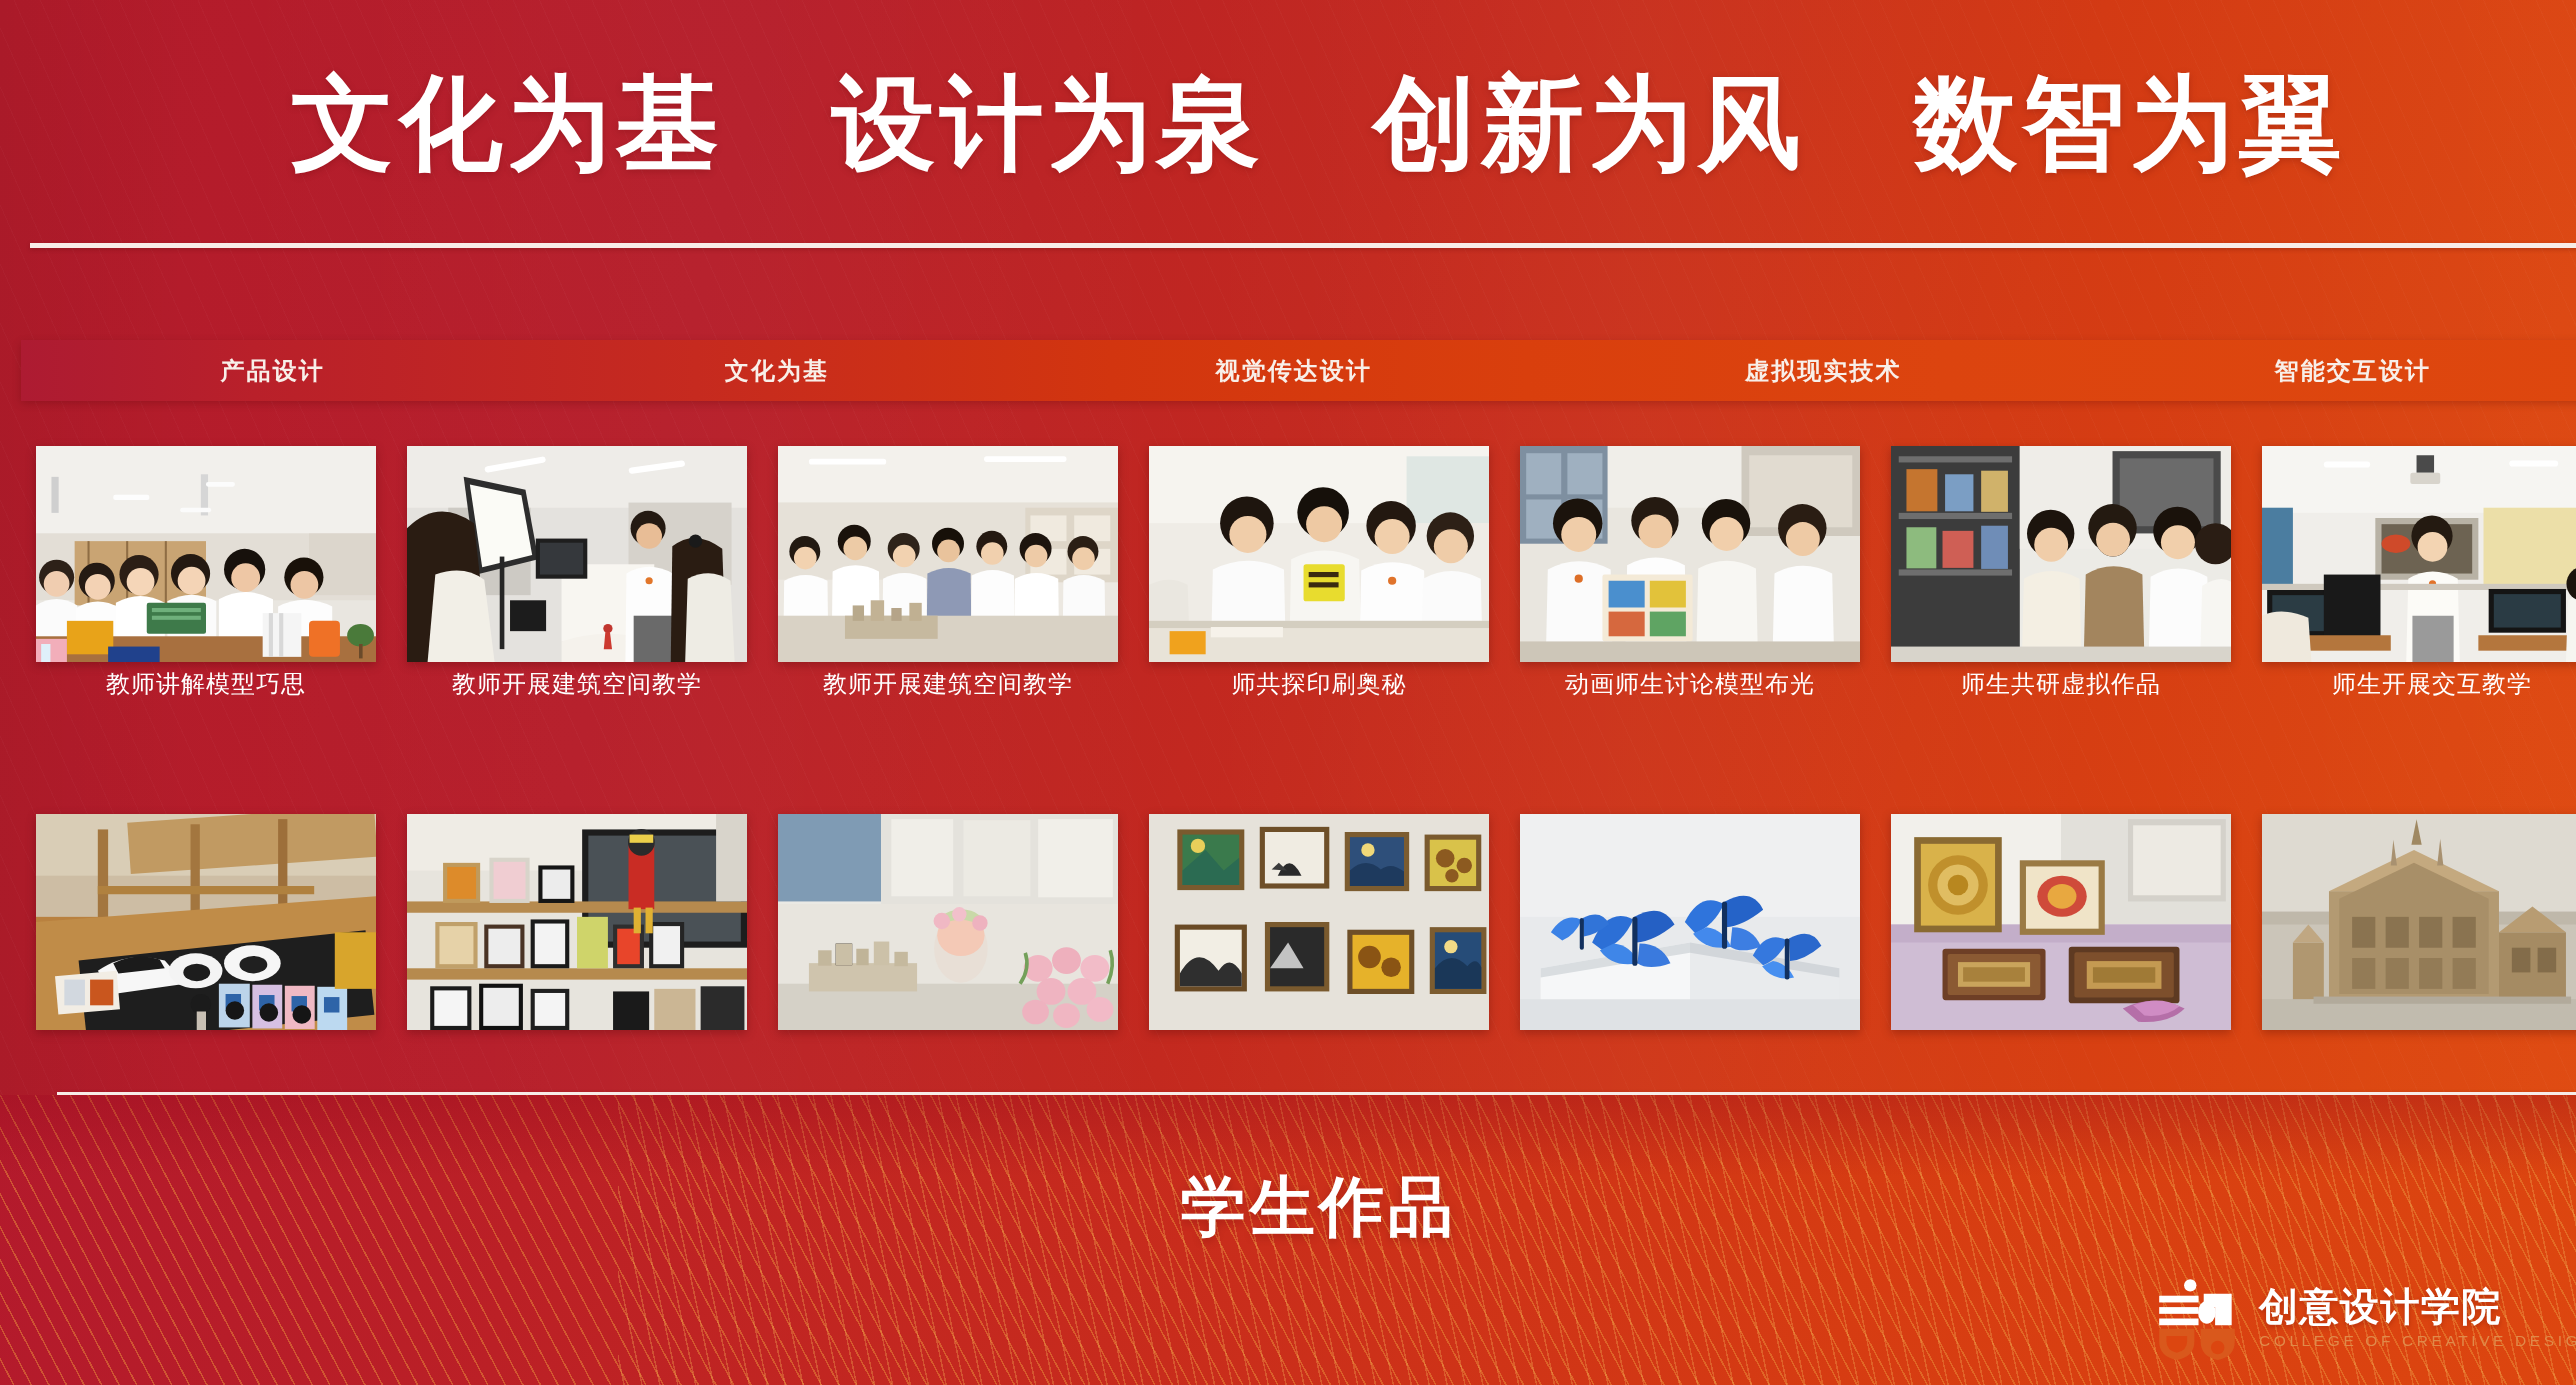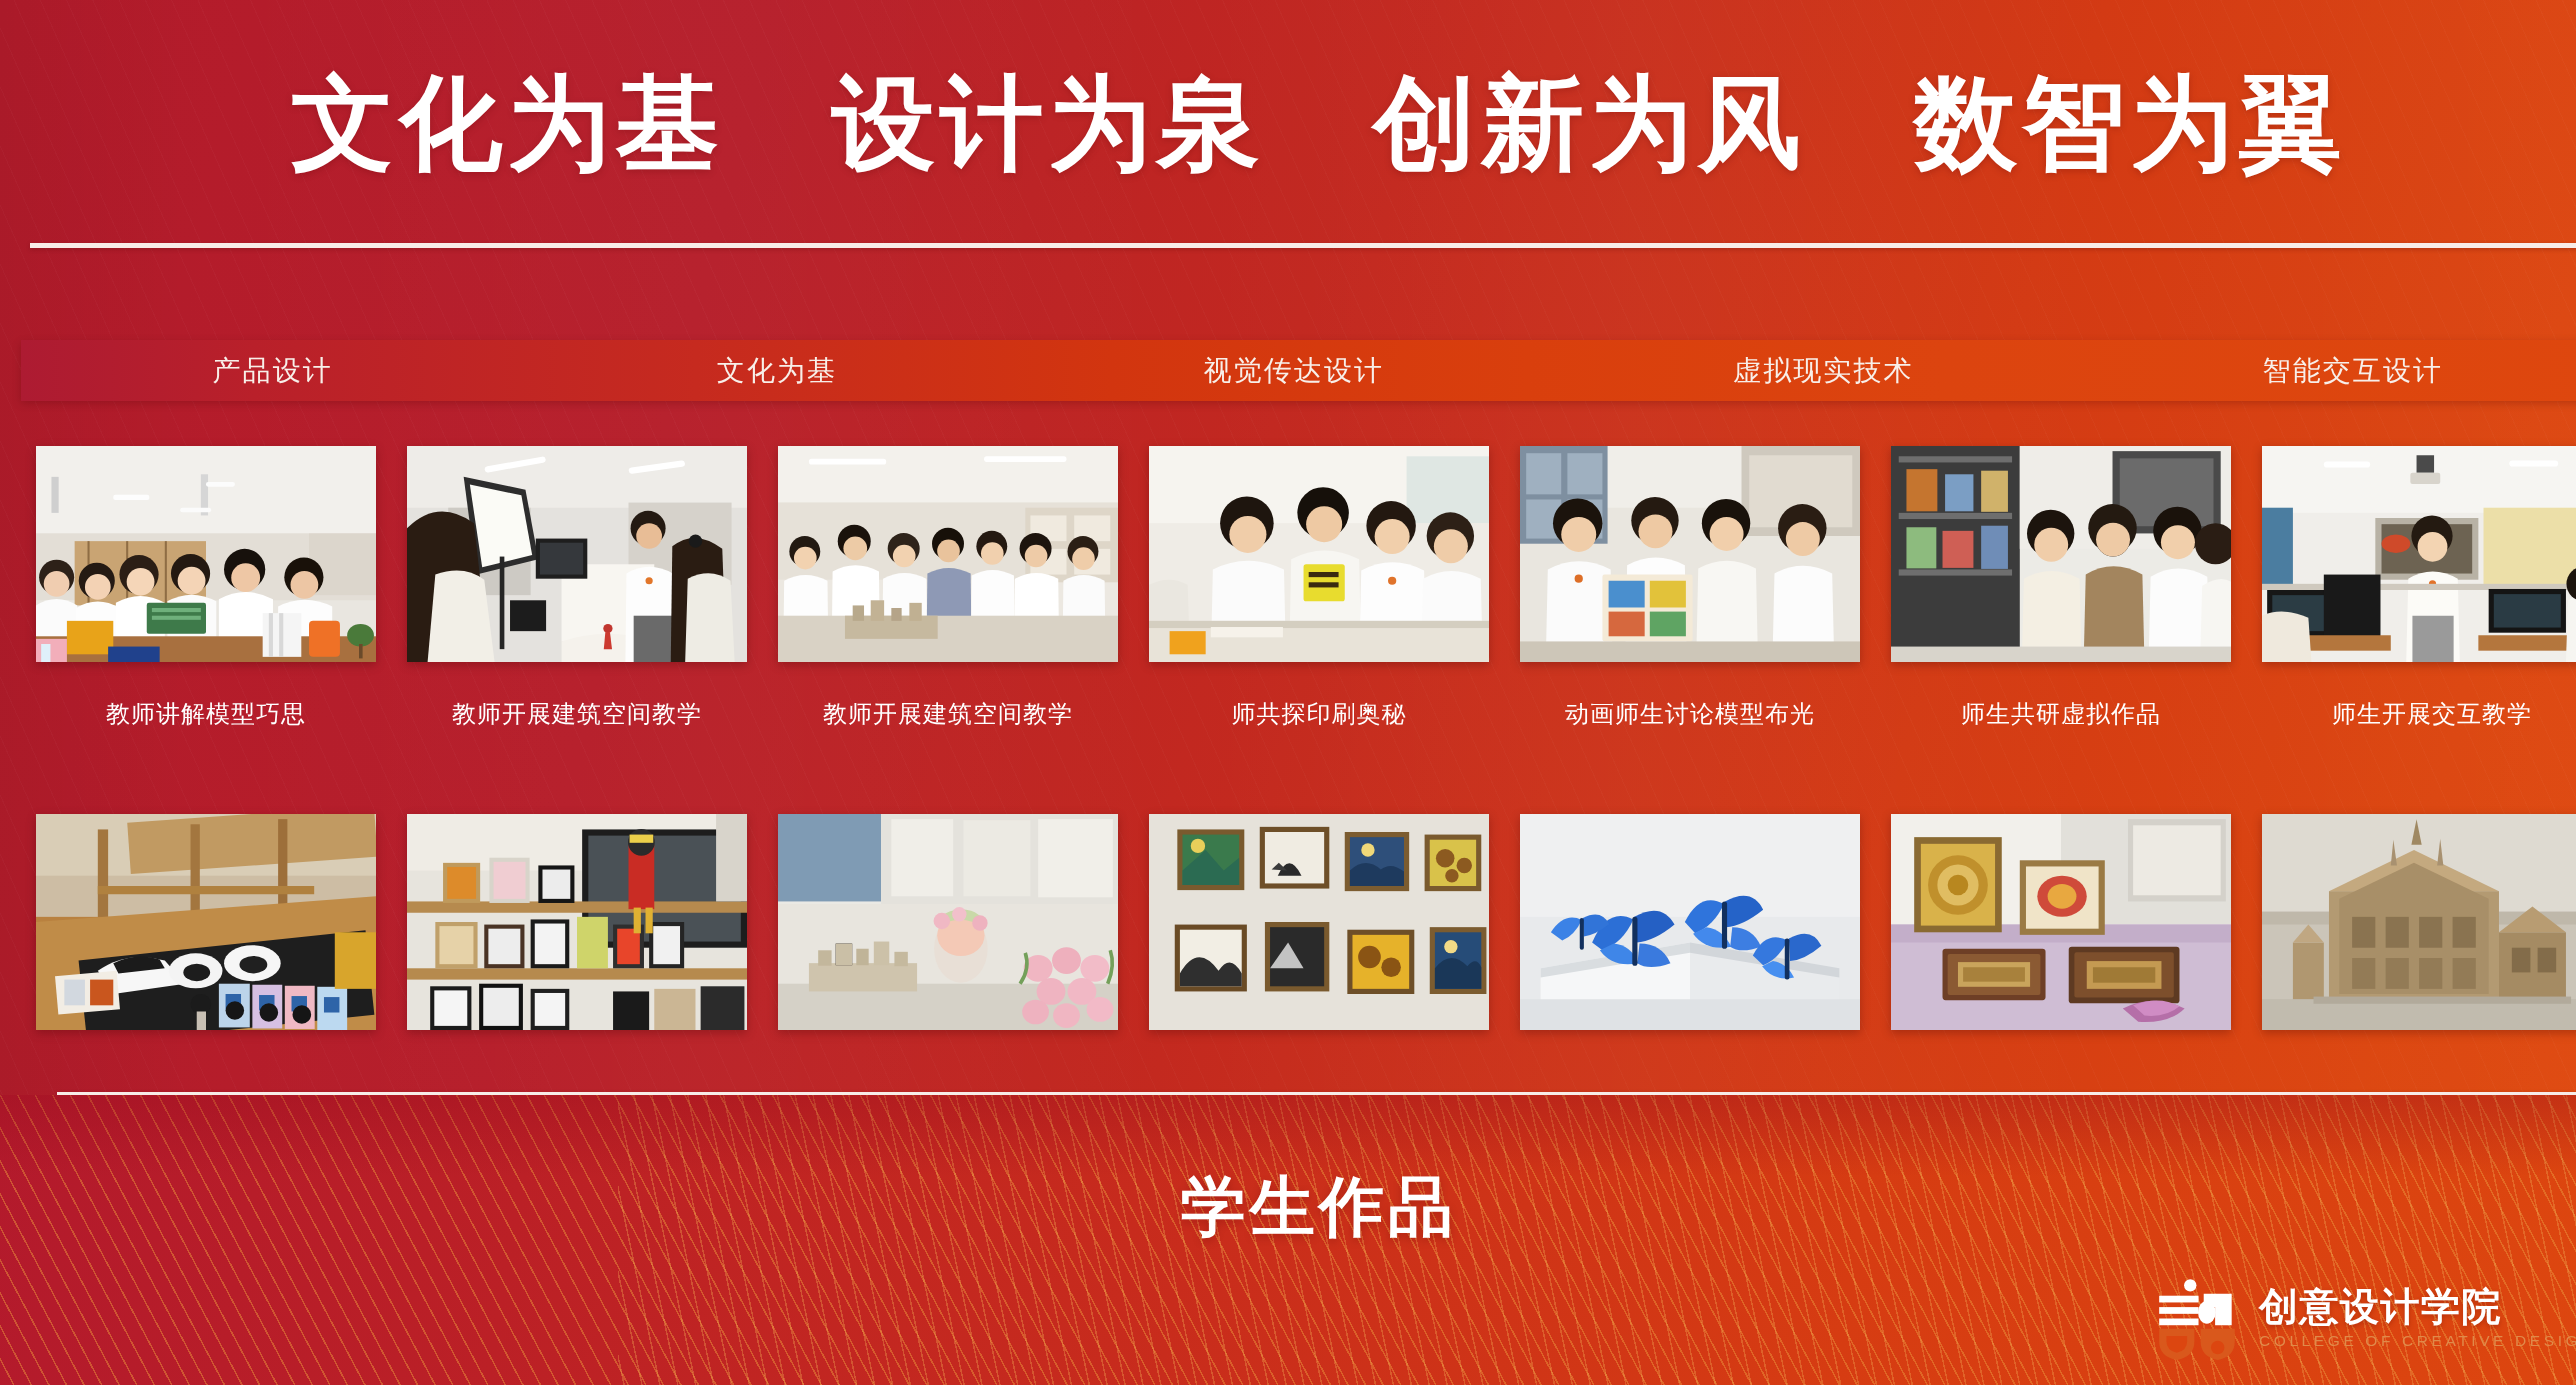--- a/index.html
+++ b/index.html
@@ -73,23 +73,23 @@
     width:2597px; height:61px;
     background:linear-gradient(90deg,#ad1b32 0%, #b9202a 9%, #c62a1f 26%, #d2350f 42%, #d93f0d 58%, #dc440f 74%, #de470e 100%);
     box-shadow:0 3.1px 8.2px rgba(70,0,0,0.25);
     display:flex;
     align-items:center;
   }
   .nav-item {
     flex:1 1 0;
     text-align:center;
     color:#f8efe9;
-    font-size:28px;
+    font-size:24px;
     letter-spacing:2.1px;
-    font-weight:400;
+    font-weight:700;
     white-space:nowrap;
     font-family:"Liberation Sans","DejaVu Sans",sans-serif;
   }
   .nav-item.wide { flex:1.05 1 0;text-align:center; }
 
   
   #grid {
     position:absolute; left:20.6px; top:446px;
     width:2597px;
     display:flex;
@@ -103,21 +103,21 @@
   }
   .photo {
     width:340px; height:216px;
     background:#cfcfcf;
     box-shadow:0 3.1px 9.3px rgba(60,0,0,0.30);
     overflow:hidden;
     position:relative;
   }
   .photo svg { display:block; width:100%; height:100%; }
   .caption {
-    margin-top:36px;
+    margin-top:6px;
     color:#ffffff;
     font-size:24px;
     letter-spacing:1px;
     white-space:nowrap;
     text-align:center;
     font-family:Liberation Serif, serif;
   }
   #grid-row2 {
     position:absolute; left:20.6px; top:814px;
     width:2597px;

